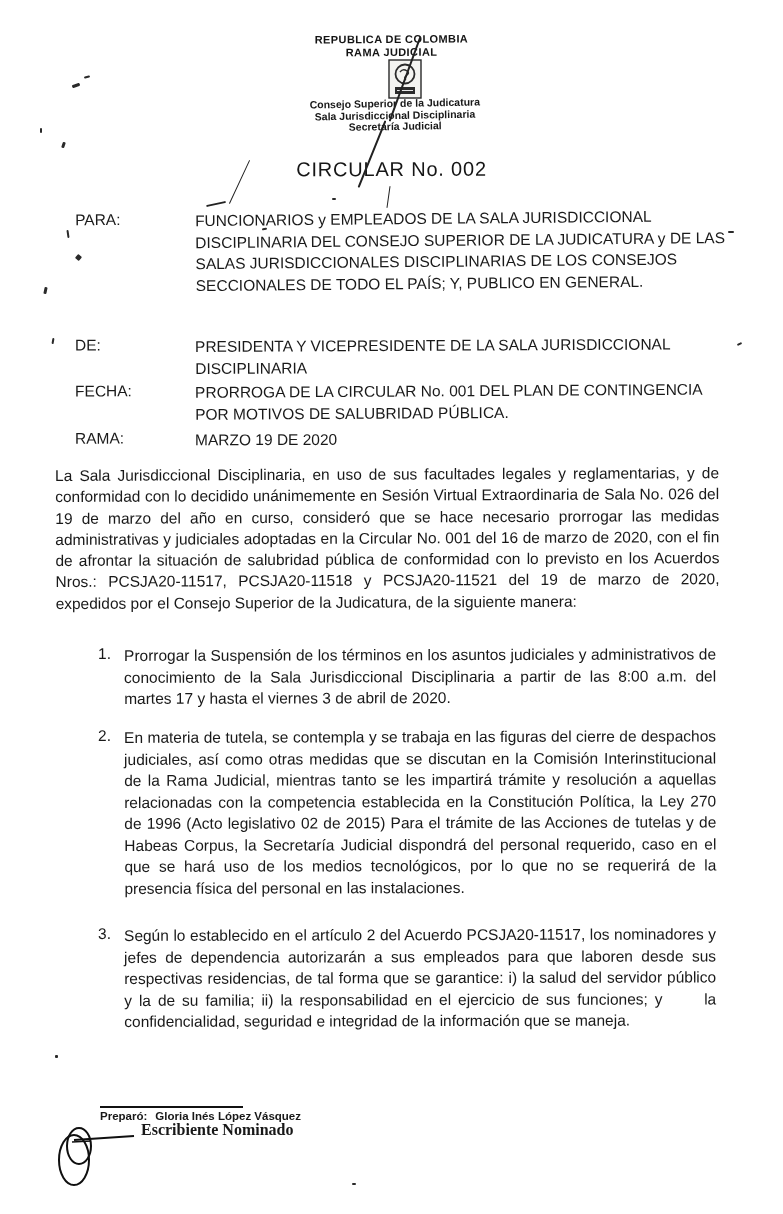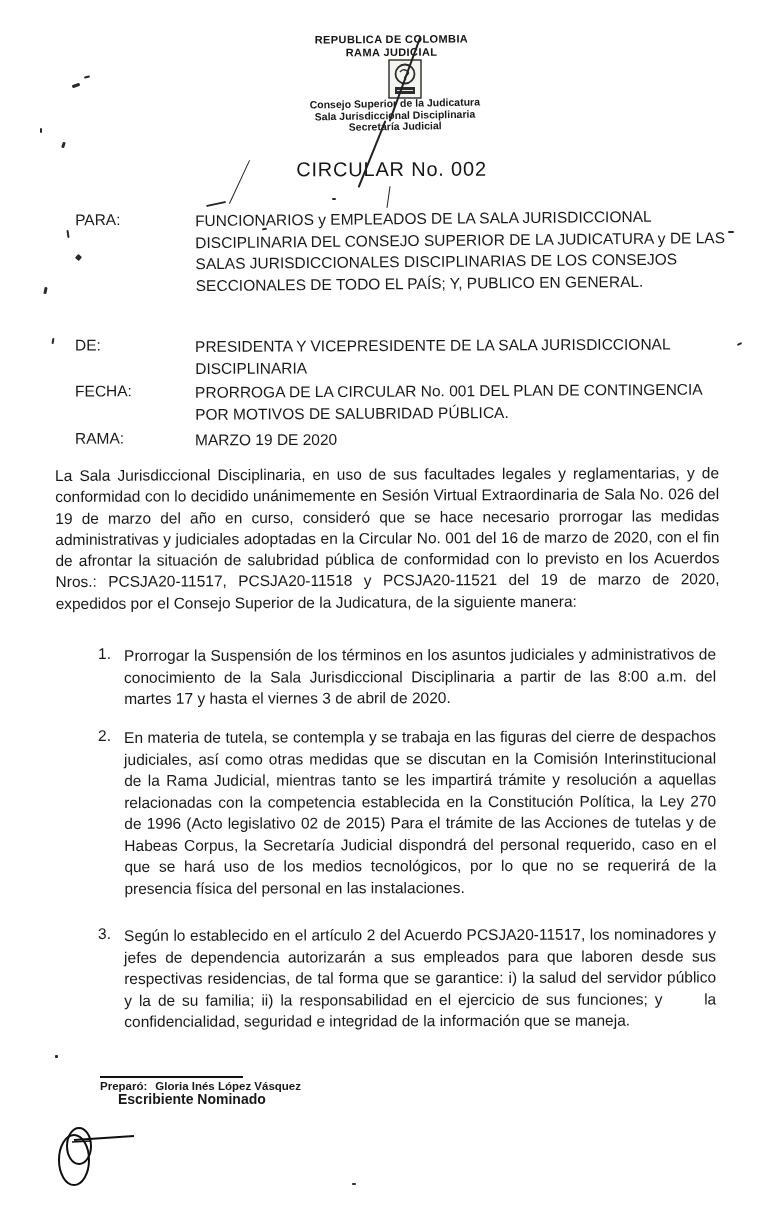--- a/index.html
+++ b/index.html
@@ -79,28 +79,28 @@
     margin-left:26px;
     font-size:15.5px;line-height:21.5px;color:#191919;
     text-align:justify;
   }
   .item-1{top:645px;}
   .item-2{top:727px;}
   .item-3{top:925px;}
 
   
   .prep{
-    position:absolute;top:1076px;left:100px;width:300px;
+    position:absolute;top:1106px;left:100px;width:300px;
   }
   .prep-rule{
     width:143px;height:0;border-top:2px solid #111;margin-bottom:2px;
   }
   .prep-line1{font-size:11.5px;font-weight:700;color:#181818;line-height:13px;}
   .prep-line1 .lbl{margin-right:8px;}
-  .prep-line2{font-size:14px;font-weight:700;color:#181818;line-height:13px;margin-left:18px;}
+  .prep-line2{font-size:16px;font-weight:700;color:#181818;line-height:13px;margin-left:41px;font-family:Liberation Serif, serif;}
   .sig{position:absolute;top:1116px;left:46px;}
 
   
   .scratch{position:absolute;background:#222;width:1.6px;border-radius:2px;}
   .s1{left:404px;top:34px;height:90px;transform:rotate(20deg);}
   .s2{left:371px;top:118px;height:72px;transform:rotate(22deg);}
   .s3{left:239px;top:158px;height:48px;transform:rotate(25deg);width:1.4px;}
   .s4{left:206px;top:203px;height:2px;width:20px;transform:rotate(-12deg);}
   .s5{left:388px;top:186px;height:22px;width:1.2px;transform:rotate(8deg);}
   .speck{position:absolute;background:#2a2a2a;border-radius:1px;}

